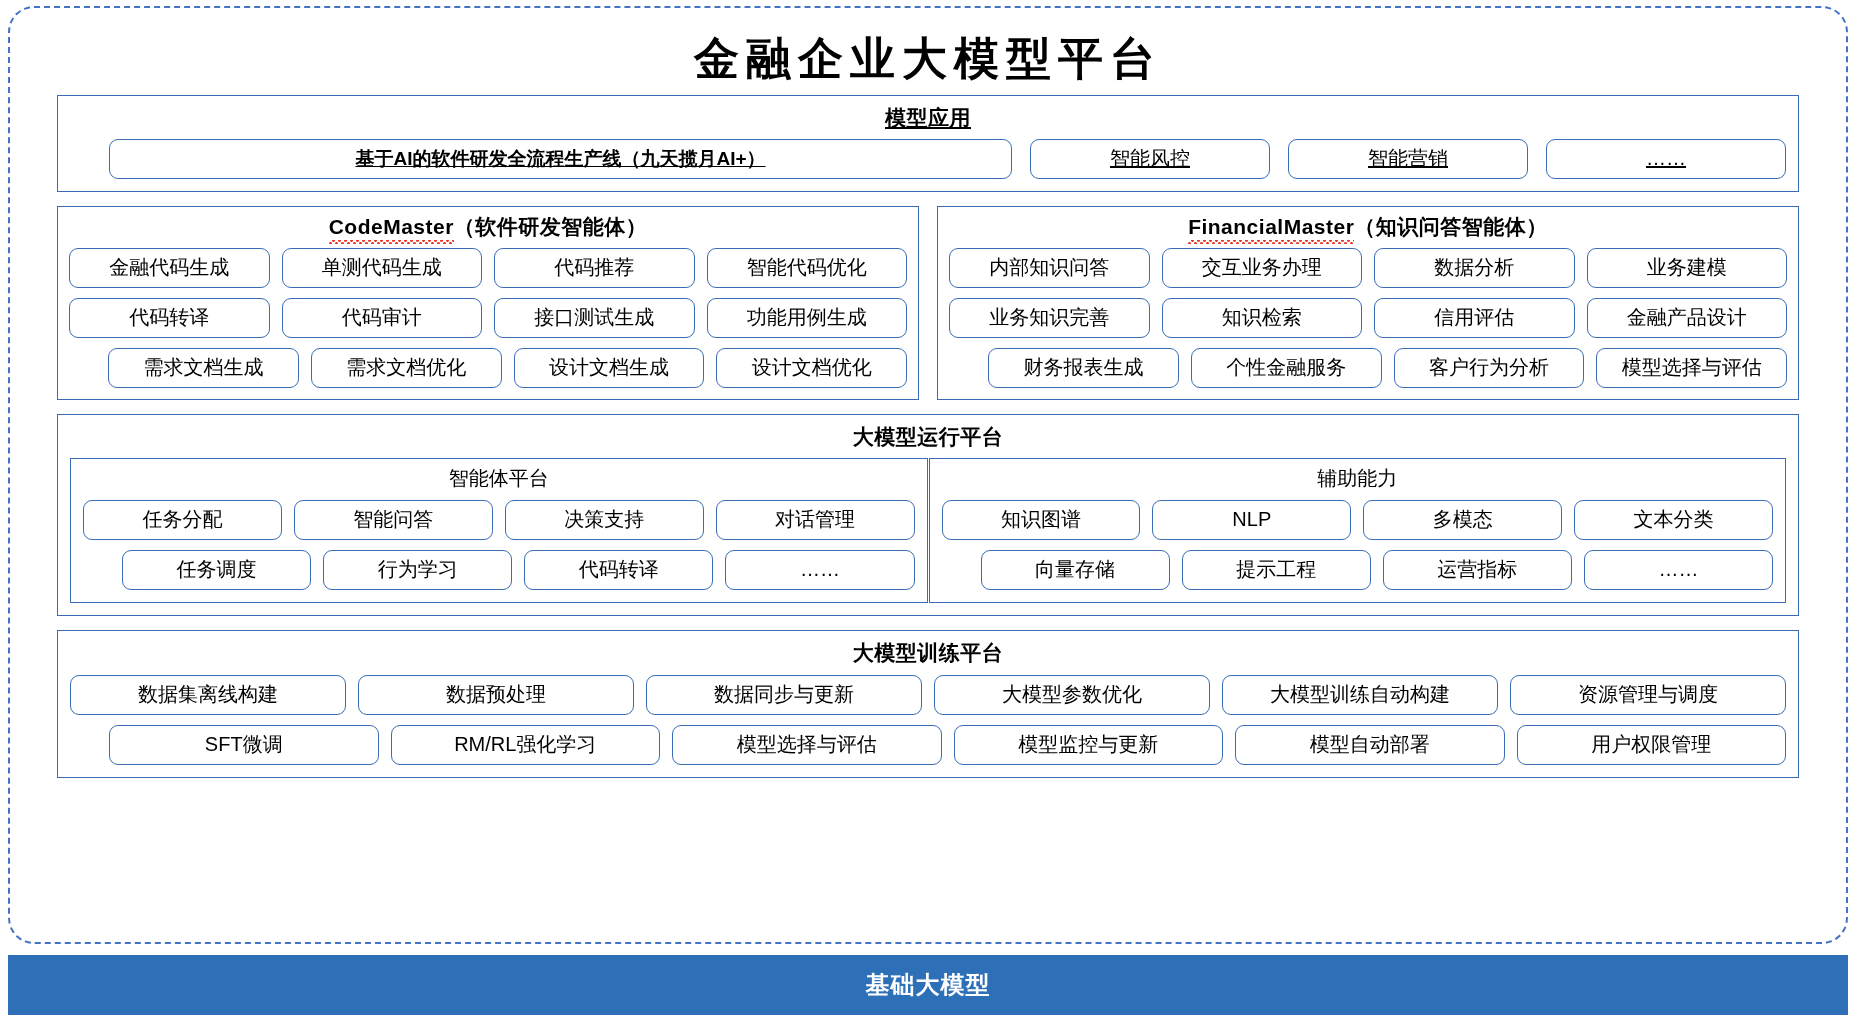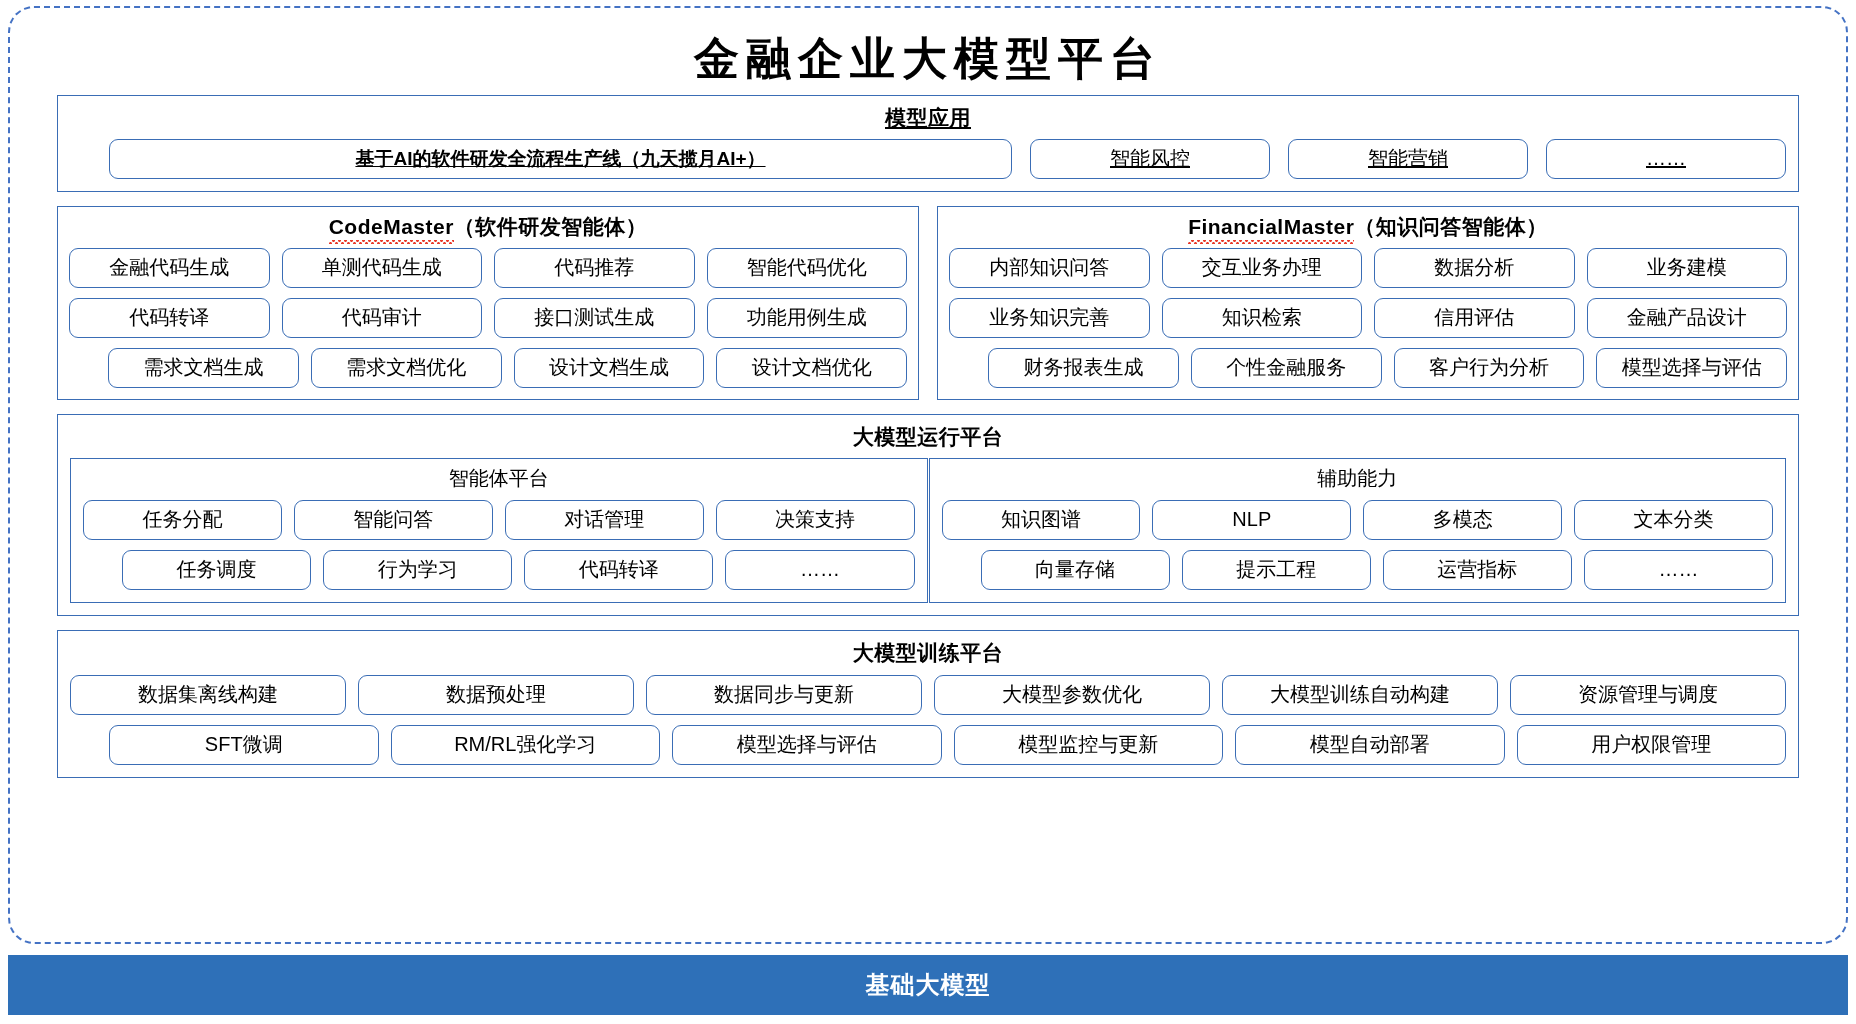--- a/index.html
+++ b/index.html
@@ -234,22 +234,22 @@
     <div class="panel">
       <div class="panel-title">大模型运行平台</div>
 
       <div class="subpanels-row">
 
         <div class="subpanel">
           <div class="subpanel-title">智能体平台</div>
           <div class="chip-row">
             <div class="chip">任务分配</div>
             <div class="chip">智能问答</div>
+            <div class="chip">决策支持</div>
             <div class="chip">对话管理</div>
-            <div class="chip">决策支持</div>
           </div>
           <div class="chip-row">
             <div class="chip">任务调度</div>
             <div class="chip">行为学习</div>
             <div class="chip">代码转译</div>
             <div class="chip">……</div>
           </div>
         </div>
 
         <div class="subpanel">

